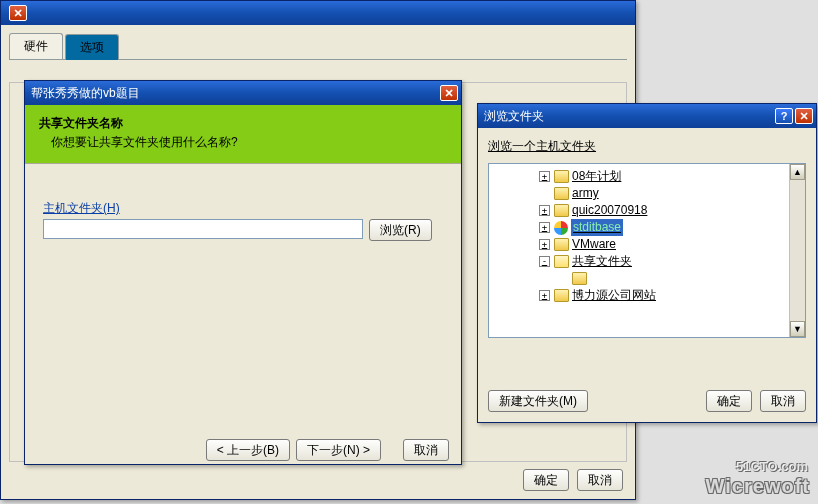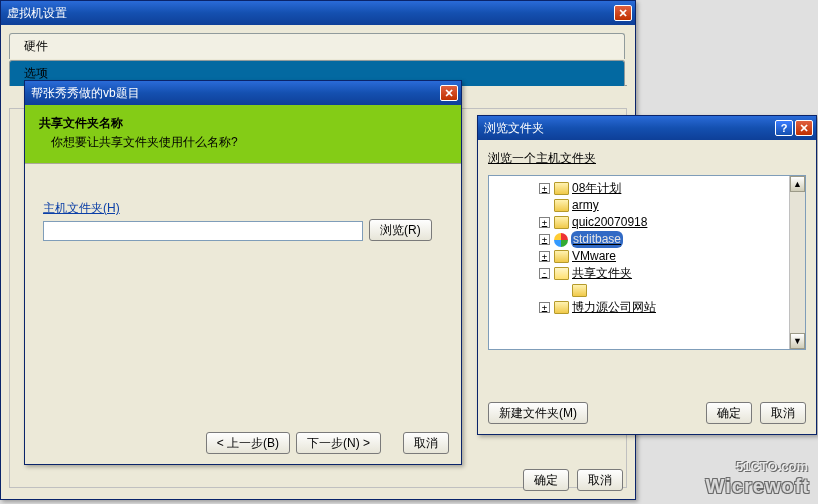--- a/index.html
+++ b/index.html
@@ -40,21 +40,21 @@
     color: #fff;
     background: linear-gradient(to bottom, #e06040, #c03000);
     cursor: pointer;
   }
   .xp-tbtn.help { background: linear-gradient(to bottom,#3b7cff,#1450b0); }
 
   
   #win-settings { left: 0; top: 0; width: 636px; height: 500px; }
   #win-settings .body { position: relative; padding: 8px; height: calc(100% - 24px); }
 
-  .tabstrip { display: flex; border-bottom: 1px solid #919b9c; margin-bottom: 22px; flex-direction: column; }
+  .tabstrip { display: flex; border-bottom: 1px solid #919b9c; margin-bottom: 22px; }
   .tab {
     padding: 4px 14px;
     border: 1px solid #919b9c;
     border-bottom: none;
     background: #f2f0e4;
     margin-right: 2px;
     border-top-left-radius: 3px;
     border-top-right-radius: 3px;
     cursor: pointer;
   }
@@ -103,27 +103,27 @@
   .field-label { color:#0b3fa7; text-decoration: underline; margin-bottom:2px; display:inline-block;}
   .text-input {
     width: 300px;
     height: 20px;
     border: 1px solid #7f9db9;
     padding: 1px 4px;
     font-size: 12px;
     background:#fff;
   }
   .text-input.long{ width: 320px;}
-  .host-row{ display:flex; gap:6px; align-items:flex-end;}
+  .host-row{ display:flex; gap:6px; align-items:flex-start;}
   .wiz-buttons{
-    position:absolute; bottom:10px; right:12px; display:flex; gap:6px;
-  }
-
-  
-  #win-browse { left: 477px; top: 115px; width: 340px; height: 320px; }
+    position:absolute; bottom:3px; right:12px; display:flex; gap:6px;
+  }
+
+  
+  #win-browse { left: 477px; top: 103px; width: 340px; height: 320px; }
   #win-browse .body{ padding:10px; height:calc(100% - 24px); position:relative; background:#ece9d8;text-decoration:underline;}
   .browse-instr{ margin-bottom:8px;}
   .tree {
     border:1px solid #7f9db9;
     background:#fff;
     height:175px;
     overflow:auto;
     padding:4px 2px;
     position:relative;
   }
@@ -150,21 +150,21 @@
     background: linear-gradient(to bottom,#fff2b0,#f0c94a);
     border:1px solid #b59a2b; border-radius:1px;
   }
   .folder-icon.open{ background: linear-gradient(to bottom,#fff6c8,#ffe070);}
   .special-icon{
     width:14px;height:14px;margin-right:3px;flex-shrink:0;
     background: conic-gradient(#e33 0 25%, #3a3 0 50%, #39f 0 75%, #fc3 0);
     border-radius:50%;
   }
   .node-label{}
-  .node-label.selected{ background:#316ac5; color:#e5e5e5; padding:0 2px;border-radius:6px;}
+  .node-label.selected{ background:#316ac5; color:#86efac; padding:0 2px;}
 
   .browse-buttons{ position:absolute; bottom:10px; left:10px; right:10px; display:flex; gap:8px;}
   .browse-buttons .spacer{flex:1;}
 
   
   .watermark{
     position:absolute; right:8px; bottom:6px;
     font-size:20px; font-weight:bold;
     color:rgba(255,255,255,0.75);
     text-shadow: 1px 1px 0 #6b6b6b, -1px -1px 0 #6b6b6b, 1px -1px 0 #6b6b6b, -1px 1px 0 #6b6b6b;
@@ -177,21 +177,20 @@
     color:rgba(255,255,255,0.8);
     text-shadow: 1px 1px 0 #6b6b6b, -1px -1px 0 #6b6b6b;
     pointer-events:none;
   }
 </style>
 </head>
 <body>
 
 <div id="win-settings" class="xp-window">
   <div class="xp-titlebar">
-    <span class="title-text">虚拟机设置</span>
     <div class="xp-tbtn">✕</div>
   </div>
   <div class="body">
     <div class="tabstrip">
       <div class="tab">硬件</div>
       <div class="tab active">选项</div>
     </div>
     <div class="panel-frame">
       <div style="display:flex; gap:60px;">
         <div style="width:260px;"></div>

